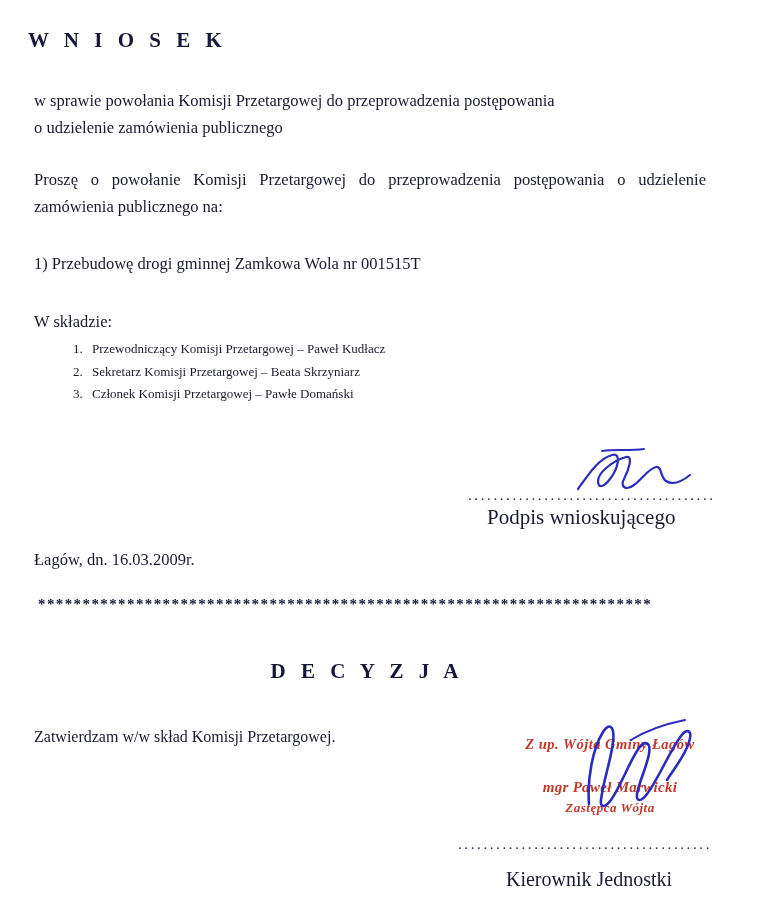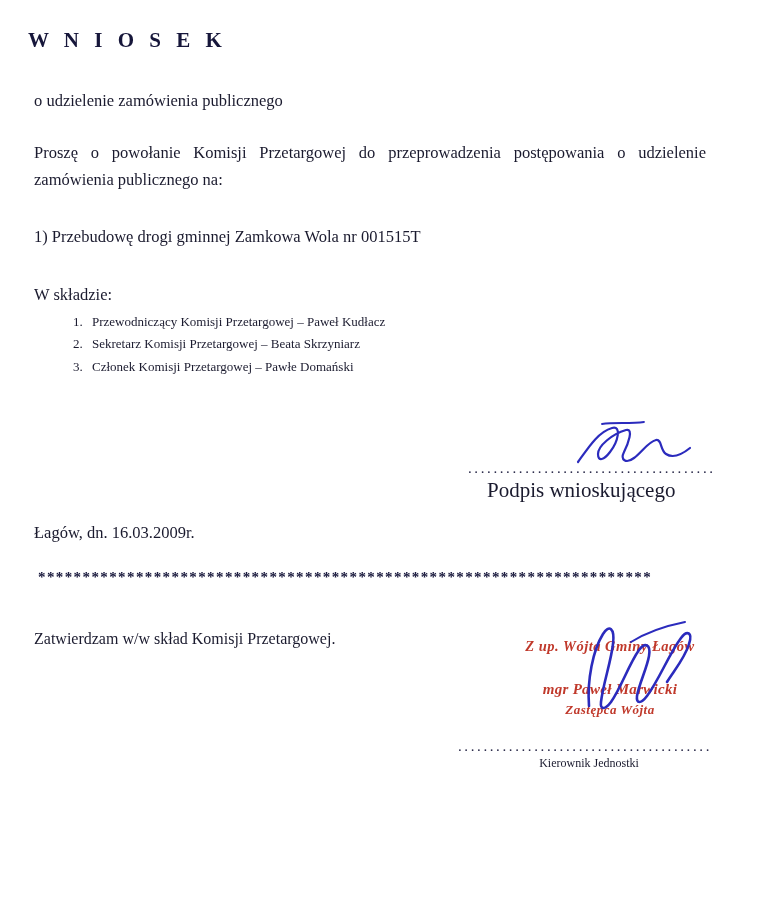--- a/index.html
+++ b/index.html
@@ -172,34 +172,35 @@
     width: 262px;
     font-size: 15px;
     letter-spacing: 2.6px;
     color: #2a2a4a;
     white-space: nowrap;
     overflow: hidden;
   }
   .sig2-caption {
     position: absolute;
     left: 430px;
-    top: 126px;
+    top: 140px;
     width: 262px;
     text-align: center;
-    font-size: 12px;
+    font-size: 20px;
   }
 </style>
 </head>
 <body>
 
 <div class="page">
 
   <div class="title">W N I O S E K</div>
 
   <div class="subtitle">
+    <span class="line1">w  sprawie  powołania  Komisji  Przetargowej  do  przeprowadzenia  postępowania</span>
     <span>o udzielenie zamówienia publicznego</span>
   </div>
 
   <div class="para">Proszę o powołanie Komisji Przetargowej do przeprowadzenia postępowania o udzielenie zamówienia publicznego na:</div>
 
   <div class="item-line">1) Przebudowę drogi gminnej Zamkowa Wola nr 001515T</div>
 
   <div class="sklad">W składzie:</div>
 
   <ol class="members">
@@ -214,20 +215,21 @@
       <path d="M34,6 C46,4 62,6 76,4" fill="none" stroke="#2b2bbd" stroke-width="1.8" stroke-linecap="round"></path>
     </svg>
     <div class="sig-dots">...................................................</div>
     <div class="sig-caption">Podpis wnioskującego</div>
   </div>
 
   <div class="date1">Łagów, dn. 16.03.2009r.</div>
 
   <div class="stars">*********************************************************************</div>
 
+  <div class="title2">D E C Y Z J A</div>
 
   <div class="decision-area">
     <div class="decision-text">Zatwierdzam w/w skład Komisji Przetargowej.</div>
 
     <div class="stamp">
       <div class="stamp-line1">Z up. Wójta Gminy Łagów</div>
       <div class="stamp-line2">mgr Paweł Marwicki</div>
       <div class="stamp-line3">Zastępca Wójta</div>
     </div>
 

